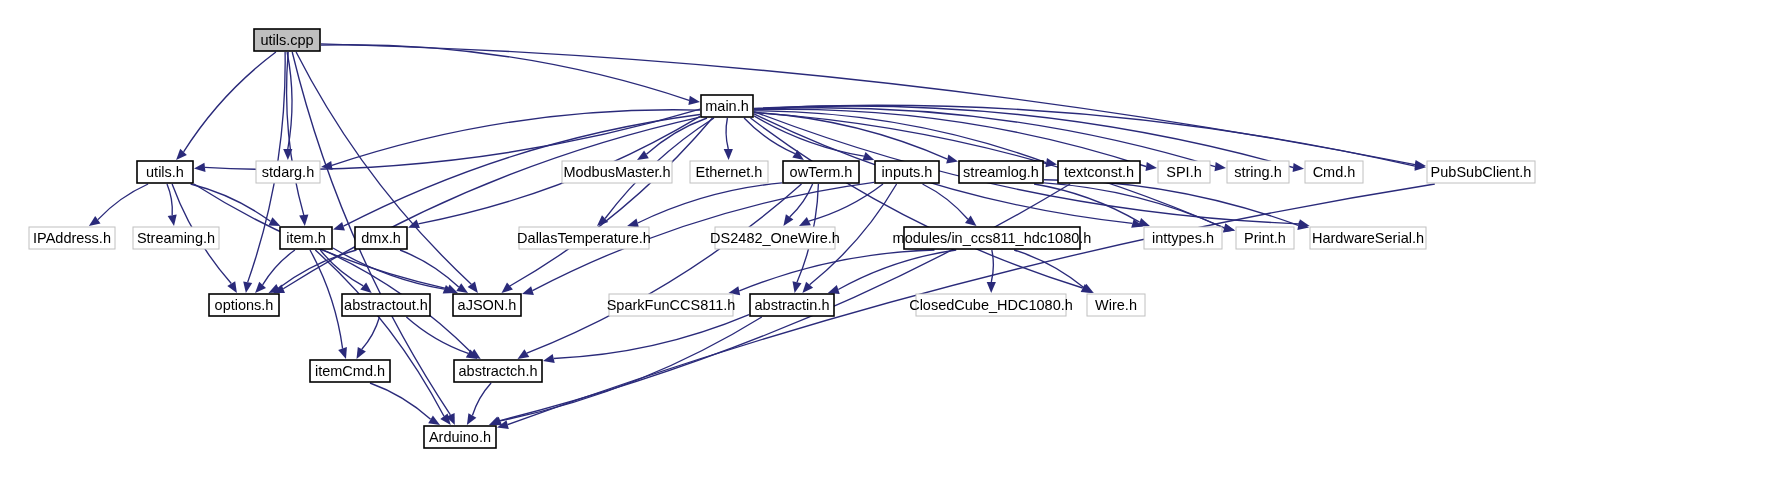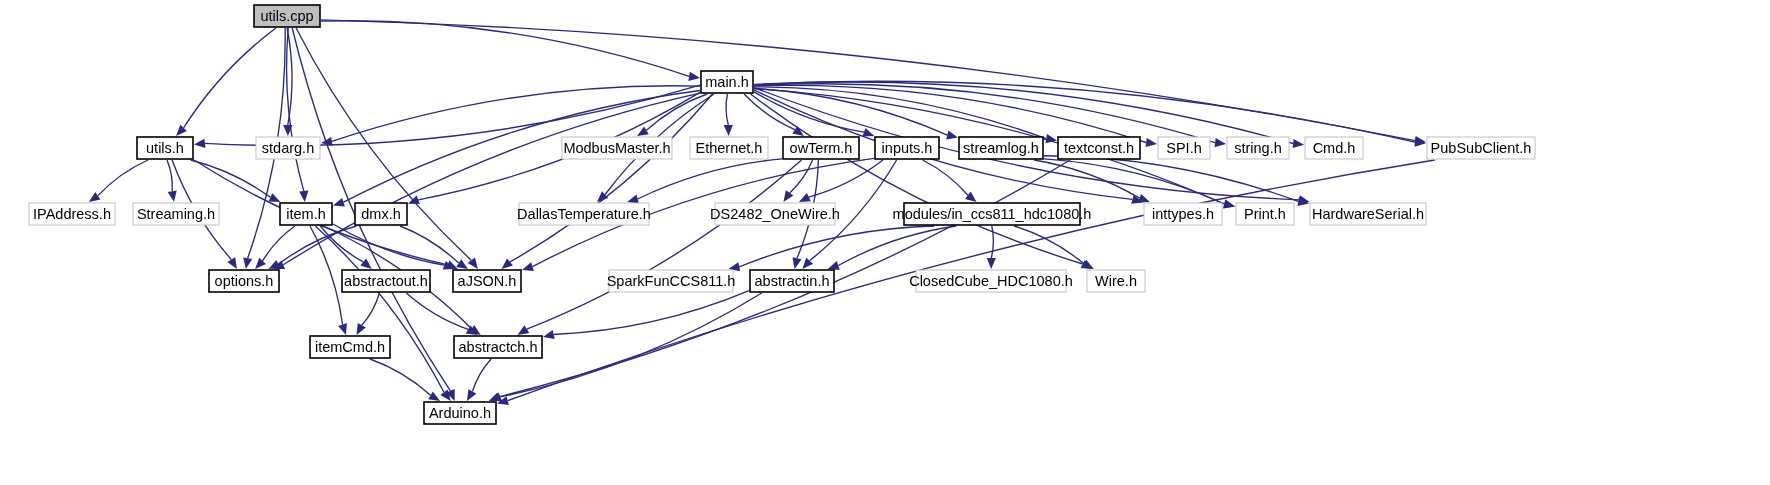--- a/index.html
+++ b/index.html
@@ -10,20 +10,21 @@
   body {
     width: 1770px;
     height: 485px;
     font-family: "Liberation Sans", sans-serif;
     overflow: hidden;
   }
   #graph-root {
     position: relative;
     width: 1770px;
     height: 421px;
+    margin-top: 24px;
   }
   svg.graph {
     position: absolute;
     left: 0;
     top: 0;
     width: 1770px;
     height: 485px;
     display: block;
   }
   .node-box {

